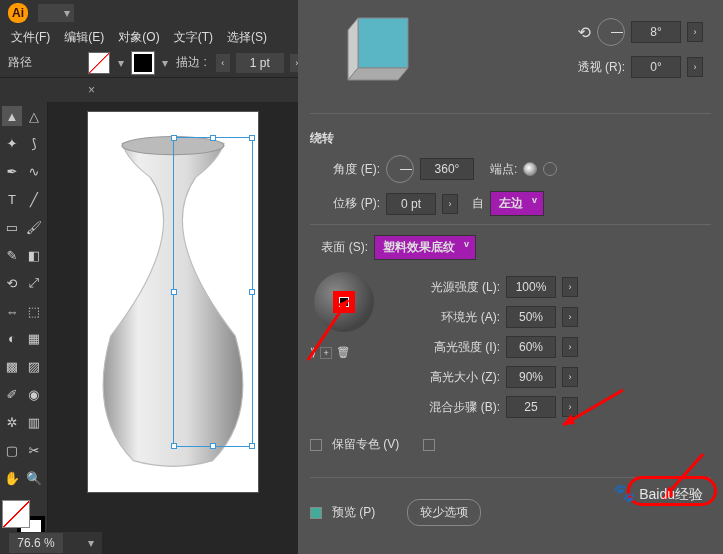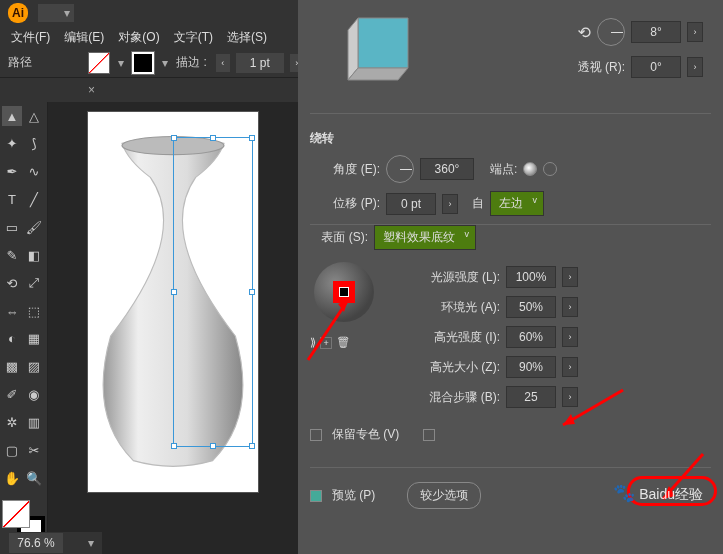--- a/index.html
+++ b/index.html
@@ -27,21 +27,21 @@
 .fs-stroke { position: absolute; width: 28px; height: 28px; background: #fff; border: 4px solid #000; bottom: 0; right: 0; }
 .canvas-area { flex: 1; background: #262626; position: relative; overflow: hidden; }
 .artboard { position: absolute; left: 40px; top: 10px; width: 170px; height: 380px; background: #fff; box-shadow: 0 0 0 1px #555; }
 .bbox { position: absolute; left: 85px; top: 25px; width: 80px; height: 310px; border: 1px solid #3a97d8; }
 .handle { position: absolute; width: 6px; height: 6px; background: #fff; border: 1px solid #3a97d8; }
 .panel { position: absolute; right: 0; top: 0; width: 425px; height: 554px; background: #535353; padding: 8px 12px; color: #ddd; }
 .row { display: flex; align-items: center; gap: 6px; margin: 8px 0; }
 .label { color: #ddd; min-width: 70px; text-align: right; }
 .val-input { background: #444; border: 1px solid #333; color: #ddd; padding: 3px 6px; width: 50px; text-align: center; }
 .step-btn { width: 16px; height: 20px; background: #444; border: 1px solid #333; color: #ddd; display: flex; align-items: center; justify-content: center; font-size: 9px; cursor: pointer; }
-.dropdown { background: #4d7c0f; border: 1px solid #333; color: #ddd; padding: 3px 20px 3px 8px; position: relative; cursor: pointer; }
+.dropdown { background: #a21caf; border: 1px solid #333; color: #ddd; padding: 3px 20px 3px 8px; position: relative; cursor: pointer; font-weight: bold; }
 .dropdown::after { content: "v"; position: absolute; right: 6px; font-size: 9px; }
 .section-title { color: #ddd; font-weight: bold; margin: 10px 0 6px; }
 .sphere-area { position: relative; width: 70px; height: 70px; }
 .sphere { width: 60px; height: 60px; border-radius: 50%; background: radial-gradient(circle at 35% 35%, #888, #444 70%); position: relative; margin: 4px; }
 .sphere-light { position: absolute; top: 50%; left: 50%; transform: translate(-50%,-50%); width: 16px; height: 16px; background: #fff; border: 3px solid red; }
 .sphere-light-inner { width: 8px; height: 8px; background: #000; margin: 1px auto; }
 .surface-rows { margin-left: 100px; }
 .red-box { outline: 3px solid red; }
 .checkbox { width: 12px; height: 12px; border: 1px solid #888; display: inline-block; vertical-align: middle; margin-right: 4px; }
 .checkbox.checked { background: #4a9; }
@@ -184,21 +184,21 @@
       <span class="circ-btn"></span>
     </div>
     <div class="row">
       <span class="label">位移 (P):</span>
       <span class="val-input">0 pt</span>
       <span class="step-btn">›</span>
       <span style="margin-left:8px">自</span>
       <span class="dropdown">左边</span>
     </div>
 
-    <div class="row" style="border-top:1px solid #666;">
+    <div class="row" style="border-top:1px solid #666;padding-top:10px;">
       <span class="label" style="min-width:58px">表面 (S):</span>
       <span class="dropdown">塑料效果底纹</span>
     </div>
 
     <div style="display:flex;gap:18px;margin-top:6px">
       <div style="width:80px">
         <div class="sphere-area">
           <div class="sphere">
             <div class="sphere-light red-box">
               <div class="sphere-light-inner"></div>
@@ -240,21 +240,21 @@
       </div>
     </div>
 
     <div class="row" style="margin-top:10px">
       <span class="checkbox"></span>
       <span>保留专色 (V)</span>
       <span style="width:12px"></span>
       <span class="checkbox"></span>
     </div>
 
-    <div class="row" style="margin-top:24px;border-top:1px solid #666;padding-top:14px">
+    <div class="row" style="margin-top:24px;border-top:1px solid #666;padding-top:21px">
       <span class="checkbox checked"></span>
       <span>预览 (P)</span>
       <span style="width:20px"></span>
       <span class="btn">较少选项</span>
     </div>
 
   </div>
 
   <svg style="position:absolute;top:290px;left:0;pointer-events:none" width="60" height="80">
       <line x1="50" y1="10" x2="10" y2="70" stroke="red" stroke-width="3"></line>

